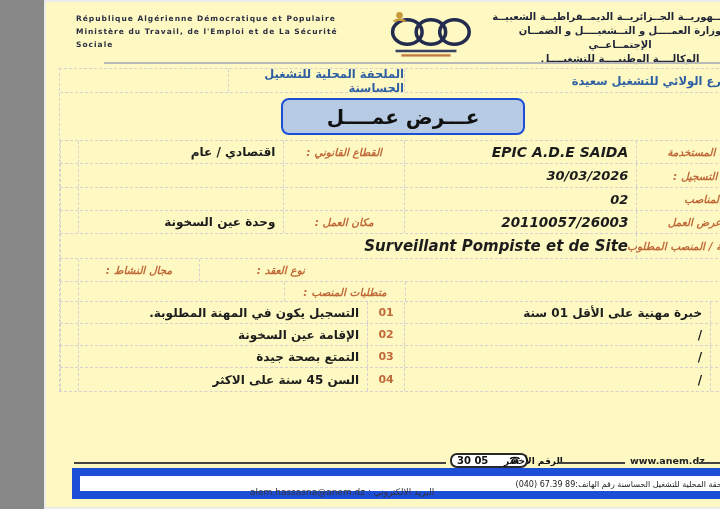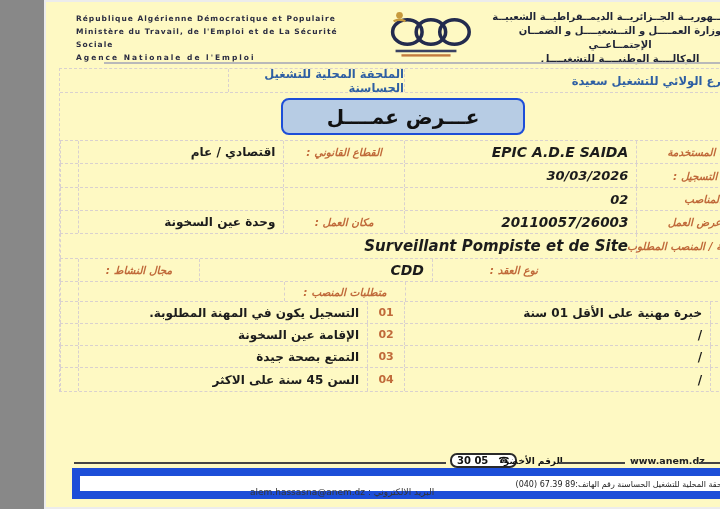--- a/index.html
+++ b/index.html
@@ -88,21 +88,21 @@
   .w-bigval{width:453px;}
 
   
   .f-line{position:absolute;height:2px;background:#444;top:462px;}
   .f-line1{left:30px;width:372px;}
   .f-line2{left:515px;width:66px;}
   .f-line3{left:655px;width:50px;}
   .green-badge{
     position:absolute;left:406px;top:453px;height:15px;
     border:2px solid #2a2a2a;border-radius:7px;background:#fff;
-    display:flex;align-items:center;gap:10px;padding:0 5px;
+    display:flex;align-items:center;gap:21px;padding:0 5px;
     font-size:10px;font-weight:bold;color:#111;
   }
   .green-badge .ph{font-size:9px;line-height:1;}
   .green-lbl{
     position:absolute;left:460px;top:456px;font-size:9px;font-weight:bold;
     color:#111;direction:rtl;white-space:nowrap;
   }
   .www{position:absolute;left:586px;top:455px;font-size:9.5px;font-weight:bold;color:#222;}
   .f-box{
     position:absolute;left:28px;top:468px;width:675px;height:31px;
@@ -118,21 +118,20 @@
   }
 </style>
 </head>
 <body>
 
 <div class="page">
 
   <div class="hdr-fr">
     <div class="l1">République Algérienne Démocratique et Populaire</div>
     <div class="l2">Ministère du Travail, de l'Emploi et de La Sécurité Sociale</div>
-    <div class="l3">Agence Nationale de l'Emploi</div>
   </div>
 
   <div class="hdr-logo">
     <svg viewBox="0 0 110 56" width="108" height="56">
       <ellipse cx="36" cy="26" rx="15" ry="12.5" fill="none" stroke="#232b4e" stroke-width="3.6"></ellipse>
       <ellipse cx="60" cy="26" rx="15" ry="12.5" fill="none" stroke="#232b4e" stroke-width="3.6"></ellipse>
       <ellipse cx="84" cy="26" rx="15" ry="12.5" fill="none" stroke="#232b4e" stroke-width="3.6"></ellipse>
       <circle cx="28" cy="9" r="3.4" fill="#c79a3e"></circle>
       <path d="M22 15 q6 -3 12 0" fill="none" stroke="#c79a3e" stroke-width="2.4"></path>
       <rect x="24" y="44" width="62" height="2.6" fill="#3a4263"></rect>
@@ -196,21 +195,20 @@
     <div class="row row-form h25">
       <div class="cell w-pad b-l"></div>
       <div class="cell spacer"></div>
       <div class="cell w-bigval val latin big-val">Surveillant Pompiste et de Site</div>
       <div class="cell w-rlab lab flush b-l">المهنة / المنصب المطلوب</div>
     </div>
 
     <div class="row row-form">
       <div class="cell w-pad b-l"></div>
       <div class="cell w-llab lab b-l">مجال النشاط :</div>
-      <div class="cell w-rval val latin b-l" style="font-size:14px;">CDD</div>
       <div class="cell w-rlab lab flush b-l">نوع العقد :</div>
     </div>
 
     <div class="row row-lbl">
       <div class="cell w-pad b-l"></div>
       <div class="cell w-lval b-l"></div>
       <div class="cell w-llab lab b-l">متطلبات المنصب :</div>
       <div class="cell w-rval b-l"></div>
     </div>
 

